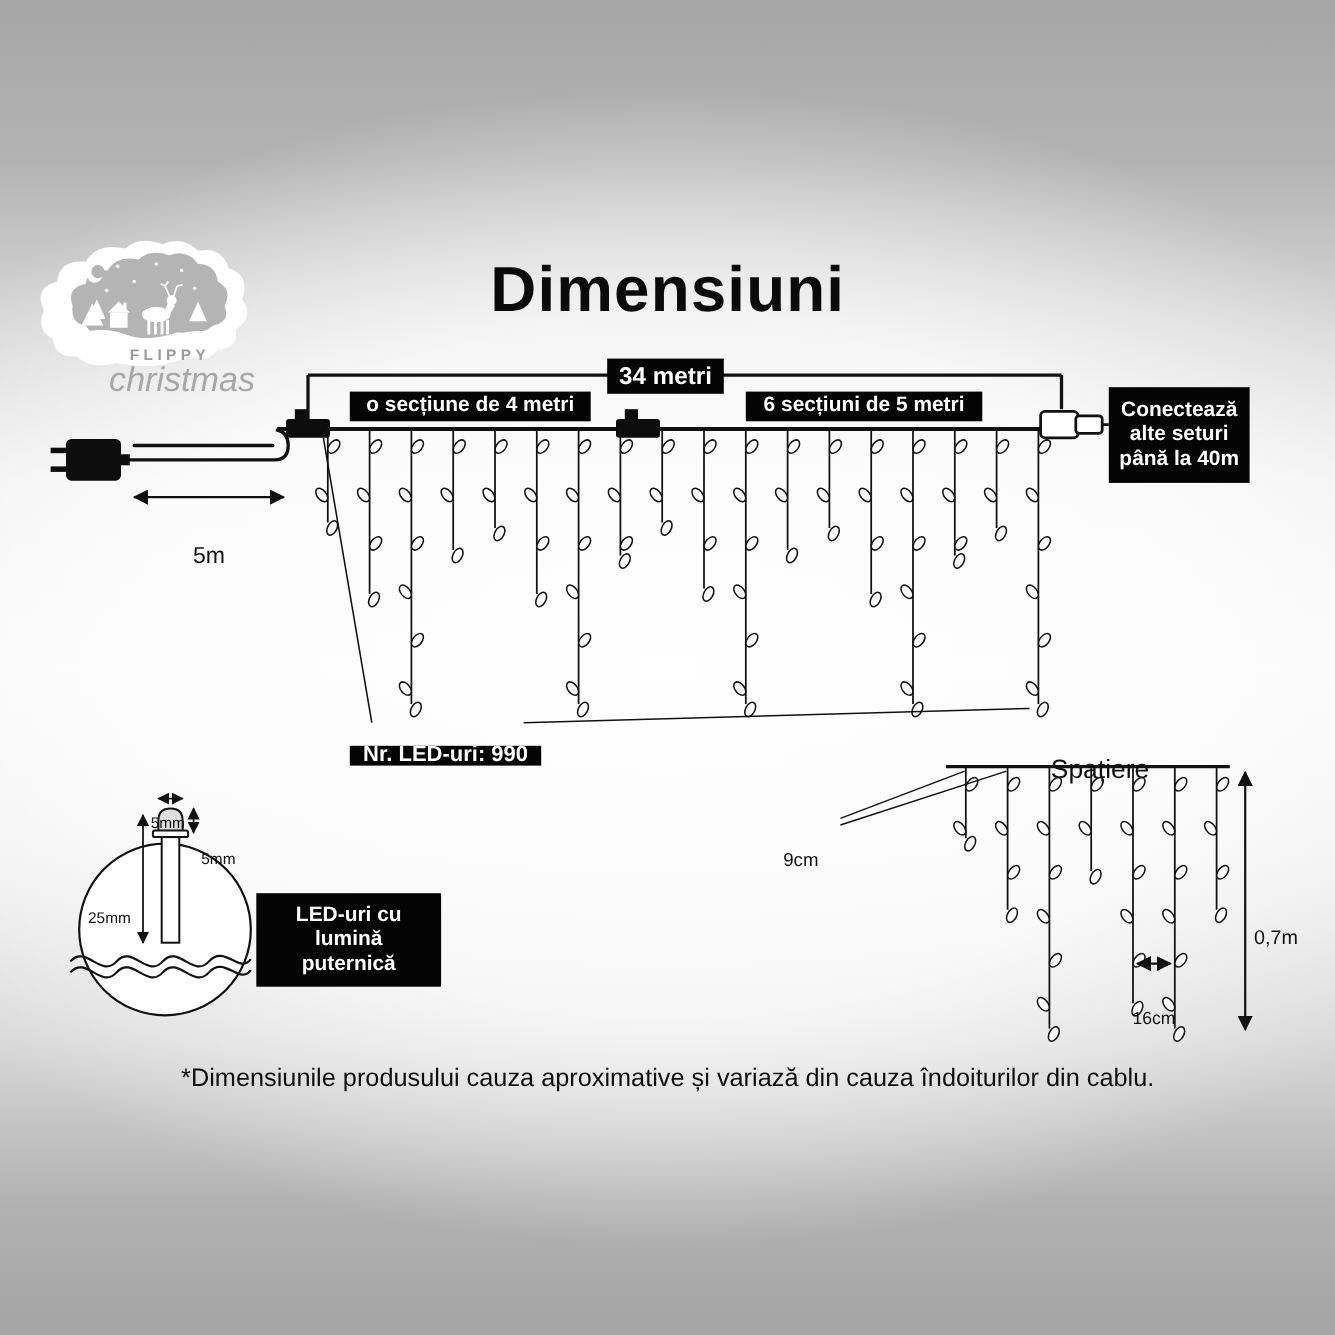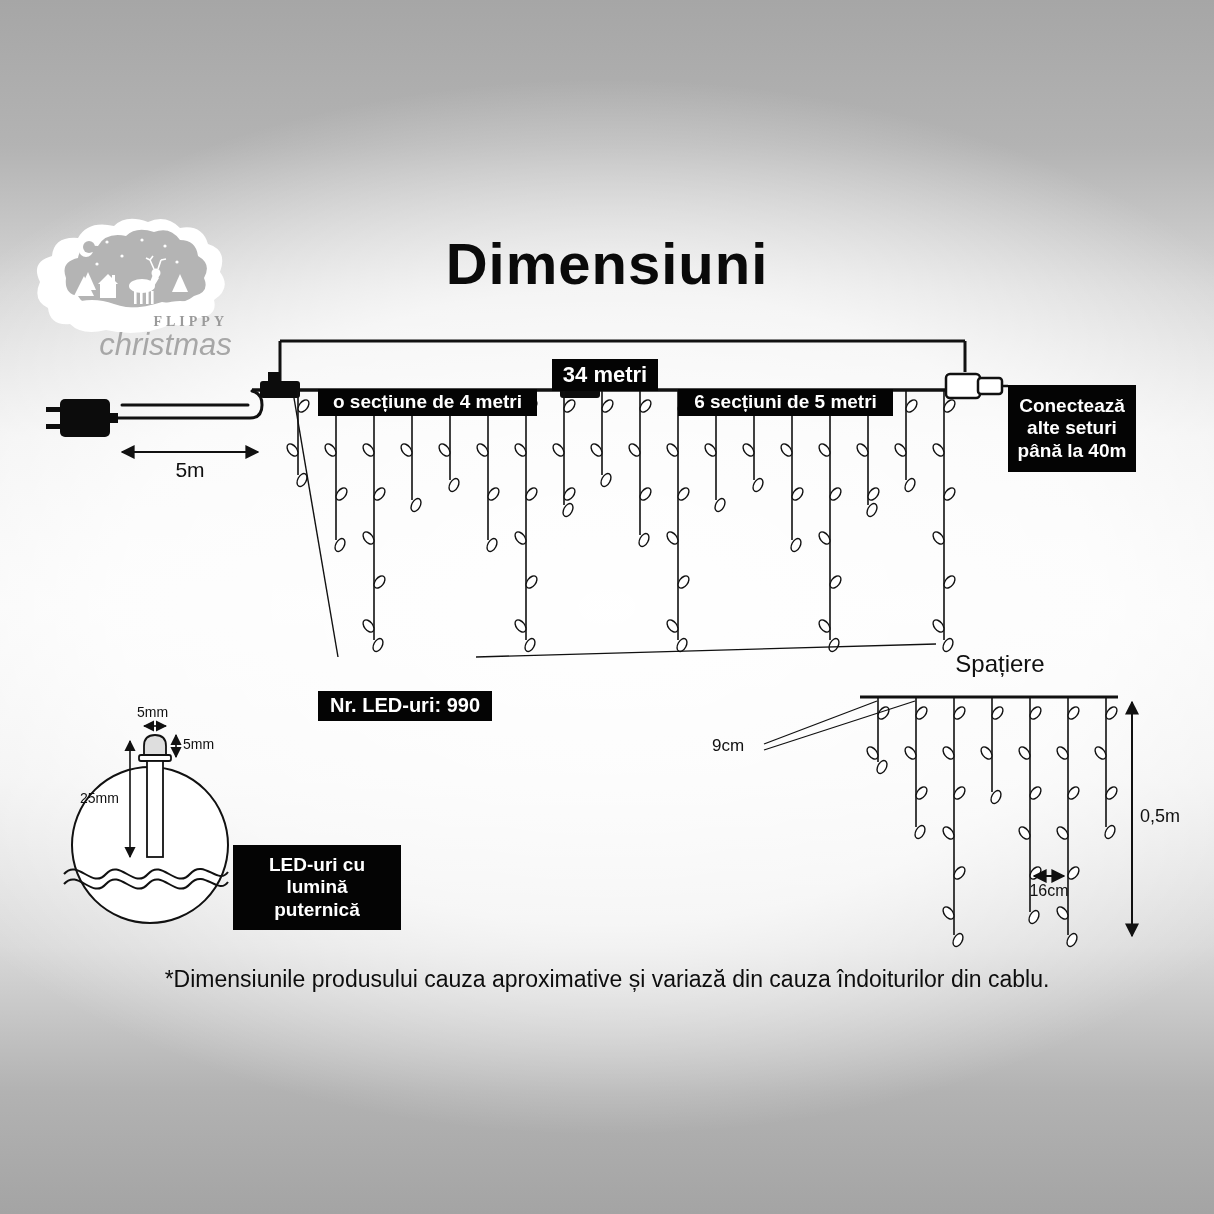--- a/index.html
+++ b/index.html
@@ -6,32 +6,32 @@
   .canvas{
     position:relative;width:1214px;height:1214px;overflow:hidden;
     font-family:"Liberation Sans","DejaVu Sans",sans-serif;color:#111;
     background:
       radial-gradient(ellipse 90% 58% at 50% 50%, rgba(255,255,255,0.95) 0%, rgba(255,255,255,0.75) 45%, rgba(255,255,255,0) 75%),
       linear-gradient(180deg,#a6a6a6 0%,#b3b3b3 12%,#d6d6d6 24%,#f0f0f0 36%,#f7f7f7 50%,#efefef 64%,#d8d8d8 78%,#b2b2b2 90%,#a4a4a4 100%);
   }
   .title{position:absolute;top:230px;left:0;right:0;text-align:center;
     font-size:58px;font-weight:700;letter-spacing:1px;color:#0a0a0a;}
   .blackbox{position:absolute;background:#040404;color:#fff;font-weight:700;
-    display:flex;align-items:center;justify-content:center;text-align:center;line-height:1.18;margin-top:33px;}
+    display:flex;align-items:center;justify-content:center;text-align:center;line-height:1.18;}
   .bb34{left:552px;top:326px;width:106px;height:32px;font-size:22px;}
   .bbs1{left:318px;top:356px;width:219px;height:27px;font-size:19px;}
   .bbs2{left:678px;top:356px;width:215px;height:27px;font-size:19px;}
   .bbconnect{left:1008px;top:352px;width:116px;padding:10px 6px;font-size:19px;}
-  .bbcount{left:318px;top:658px;height:30px;padding:0 12px;font-size:20px;white-space:nowrap;}
+  .bbcount{left:318px;top:678px;height:18px;padding:0 12px;font-size:20px;white-space:nowrap;}
   .bbcallout{left:233px;top:812px;width:148px;padding:9px 10px;font-size:19px;}
-  .lbl{position:absolute;color:#101010;}
+  .lbl{position:absolute;color:#101010;margin-top:36px;}
   .sectitle{font-size:22px;text-align:center;}
   .footnote{position:absolute;top:966px;left:0;right:0;text-align:center;font-size:23px;color:#0d0d0d;}
-  .logo-flippy{position:absolute;left:118px;top:314px;width:110px;text-align:right;
-    font-size:14px;font-weight:700;letter-spacing:4px;color:#9a9a9a;font-family:Liberation Serif, serif;}
+  .logo-flippy{position:absolute;left:118px;top:314px;width:110px;text-align:left;
+    font-size:14px;font-weight:700;letter-spacing:4px;color:#9a9a9a;}
   .logo-christmas{position:absolute;left:83px;top:327px;width:165px;text-align:center;
     font-family:Liberation Sans, sans-serif;font-style:italic;font-size:31px;color:#a7a7a7;}
   svg{position:absolute;left:0;top:0;}
 </style>
 </head>
 <body>
 
 <div class="canvas">
 
   <svg width="1214" height="1214" viewBox="0 0 1214 1214">
@@ -299,16 +299,16 @@
 
   <div class="lbl" style="left:172px;top:458px;width:36px;text-align:center;font-size:21px">5m</div>
 
   <div class="lbl" style="left:137px;top:704px;font-size:14px">5mm</div>
   <div class="lbl" style="left:183px;top:736px;font-size:14px">5mm</div>
   <div class="lbl" style="left:80px;top:790px;font-size:14px">25mm</div>
 
   <div class="lbl" style="left:935px;top:650px;width:130px;text-align:center;font-size:24px">Spațiere</div>
   <div class="lbl" style="left:712px;top:736px;font-size:17px">9cm</div>
   <div class="lbl" style="left:1020px;top:882px;width:58px;text-align:center;font-size:16px">16cm</div>
-  <div class="lbl" style="left:1140px;top:806px;font-size:18px">0,5m</div>
+  <div class="lbl" style="left:1140px;top:806px;font-size:18px">0,7m</div>
 
   <div class="footnote">*Dimensiunile produsului cauza aproximative și variază din cauza îndoiturilor din cablu.</div>
 </div>
 
 </body></html>

